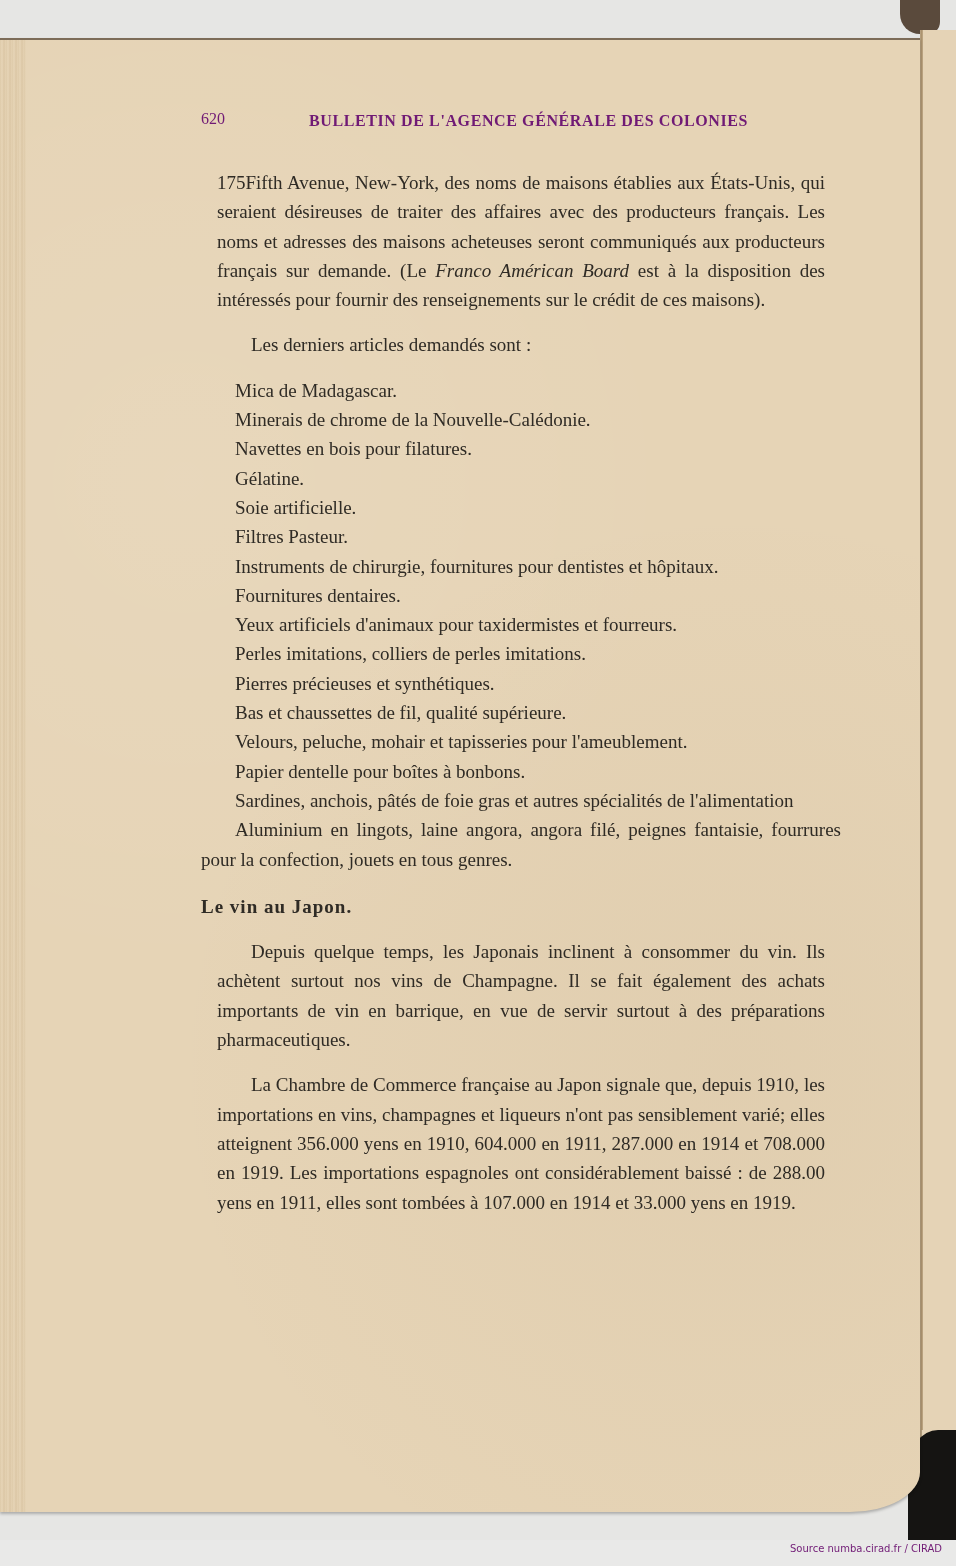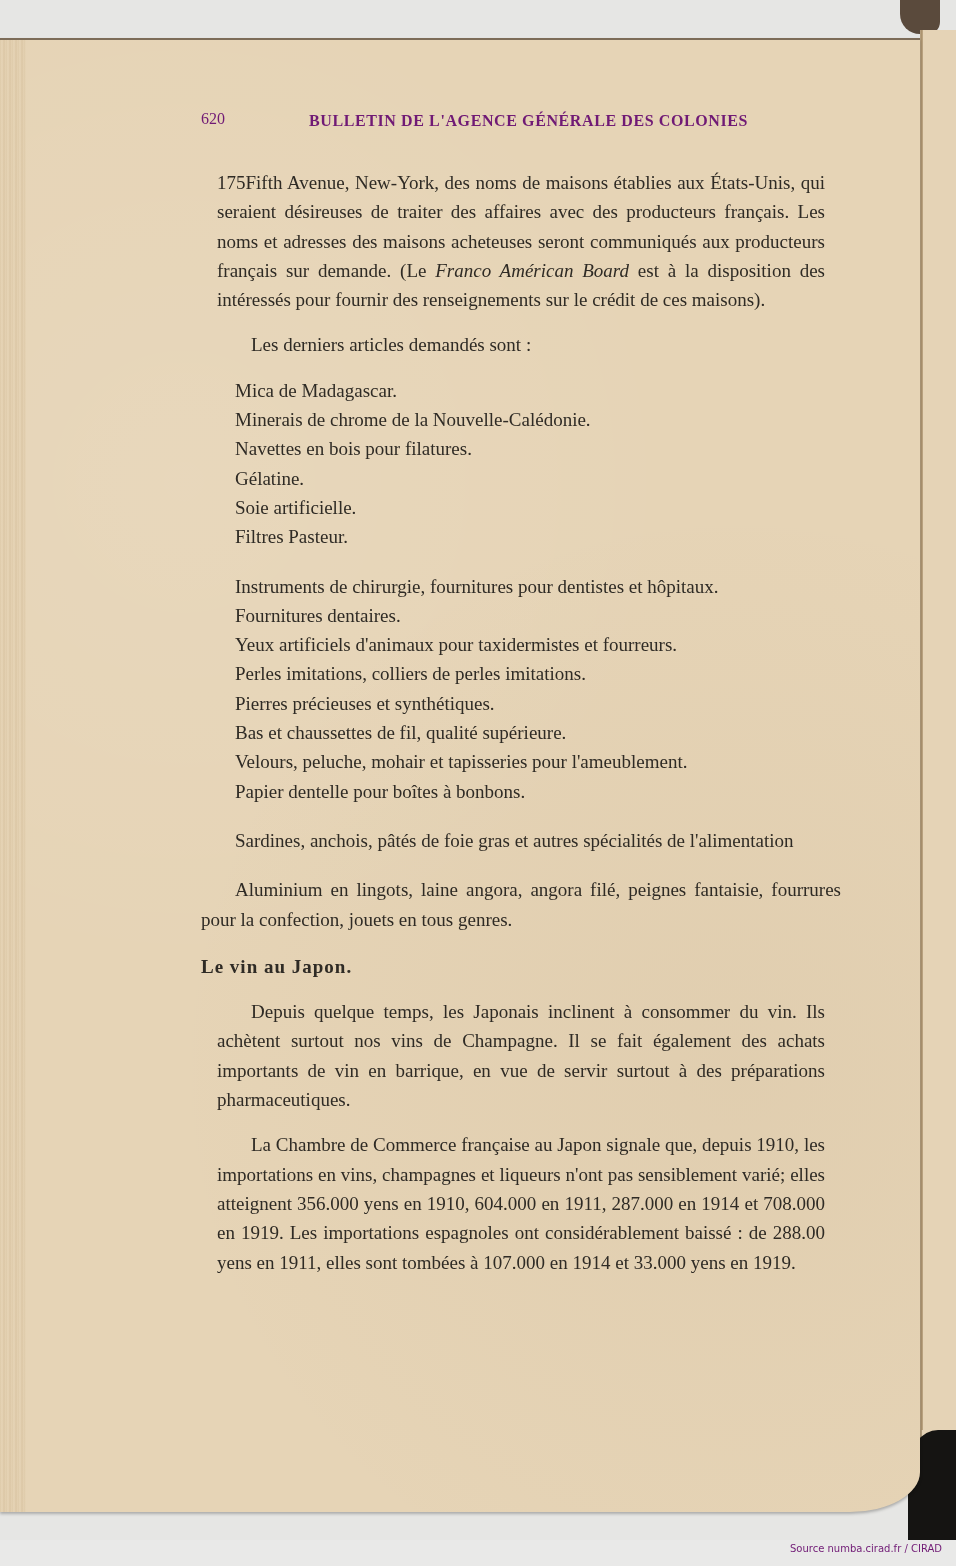--- a/index.html
+++ b/index.html
@@ -56,21 +56,21 @@
   }
 
   .text-block {
     position: absolute; left: 201px; top: 168px; width: 640px;
     color: #2f2b25; font-size: 19px; line-height: 29.3px;
     text-align: justify;
   }
   .para { margin: 16px; text-indent: 0; }
   .para.indent { text-indent: 34px; }
   .list-item { margin: 0; padding-left: 34px; }
-  .list-item.wrap { padding-left: 0; text-indent: 34px; margin-top: 20px; }
+  .list-item.wrap { padding-left: 0; text-indent: 34px; }
   .title {
     text-align: left; font-weight: bold; font-size: 19px;
     letter-spacing: 1px; margin: 18px 0 6px 0;
   }
   .intro { margin-top: 0; }
   em { font-style: italic; }
 
   .source-credit {
     position: absolute; right: 14px; top: 1543px;
     font-family: "DejaVu Sans", "Liberation Sans", sans-serif;

